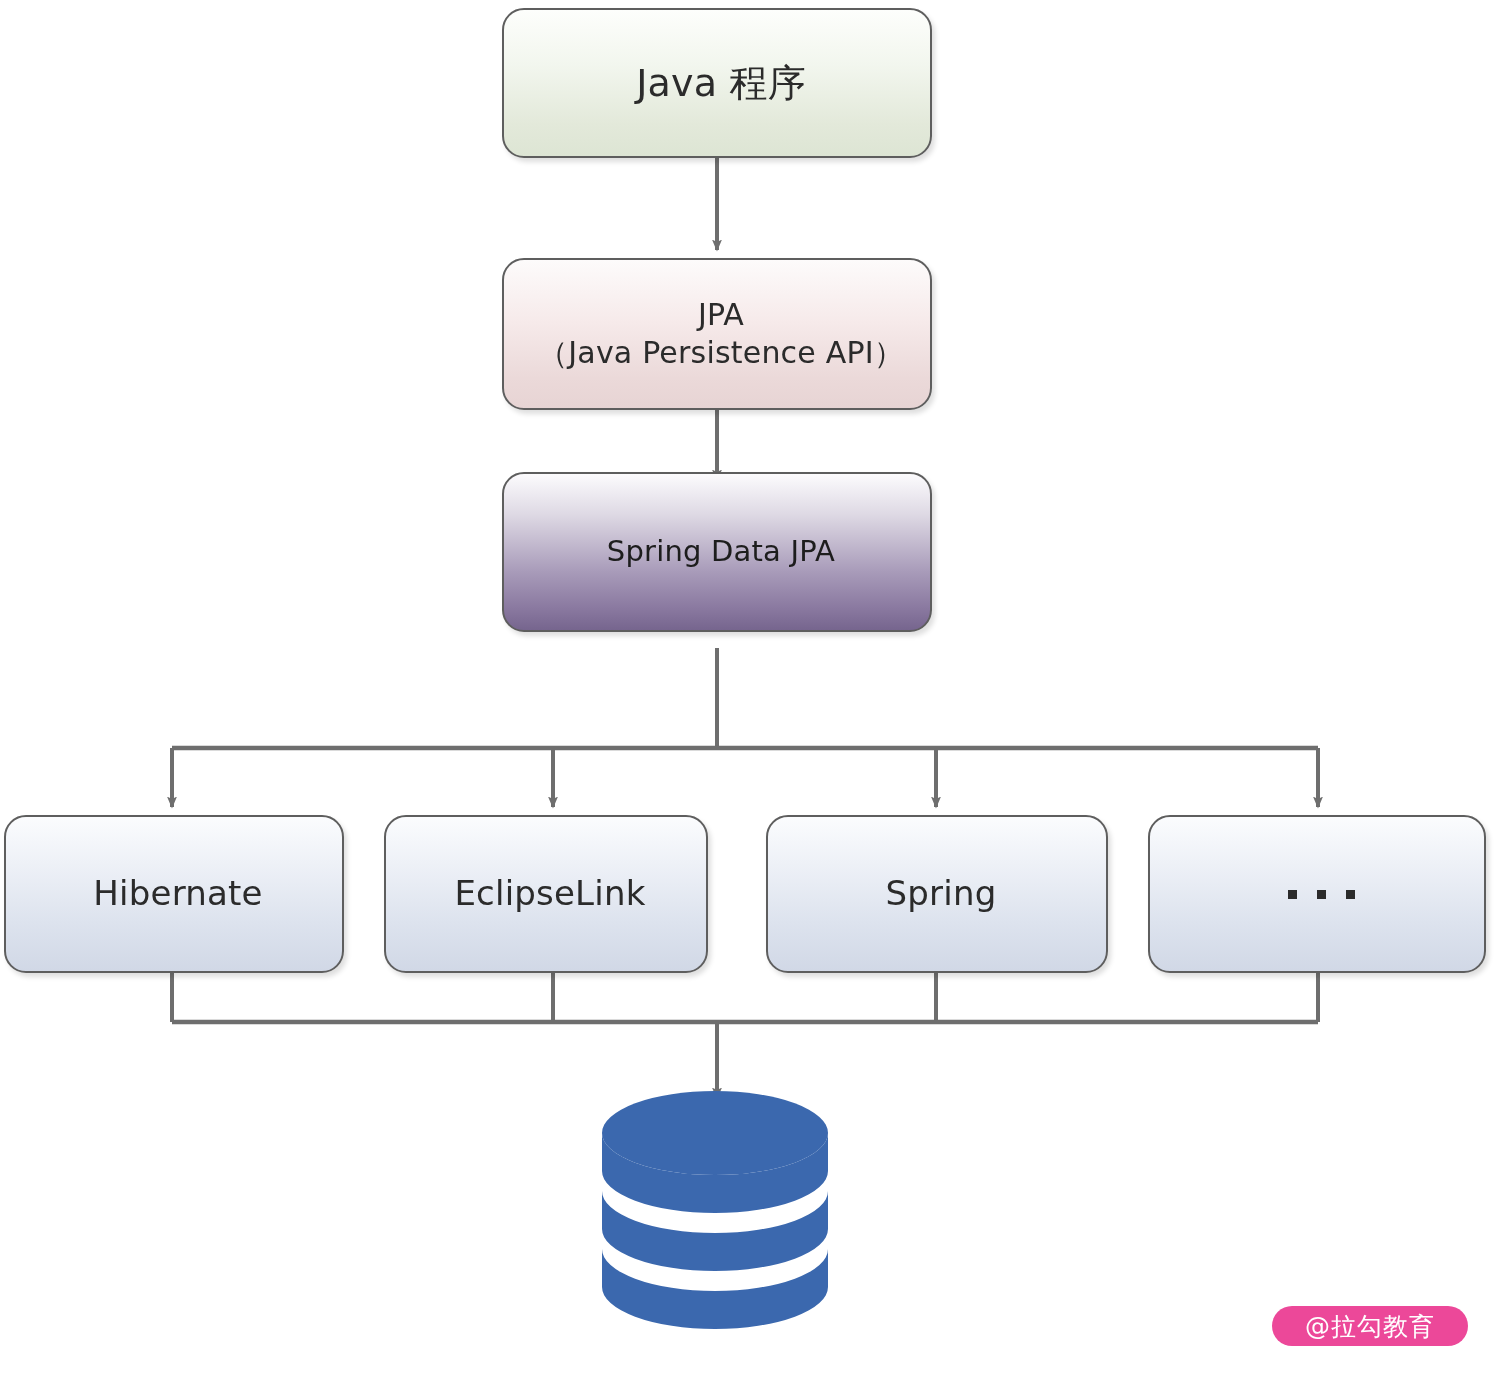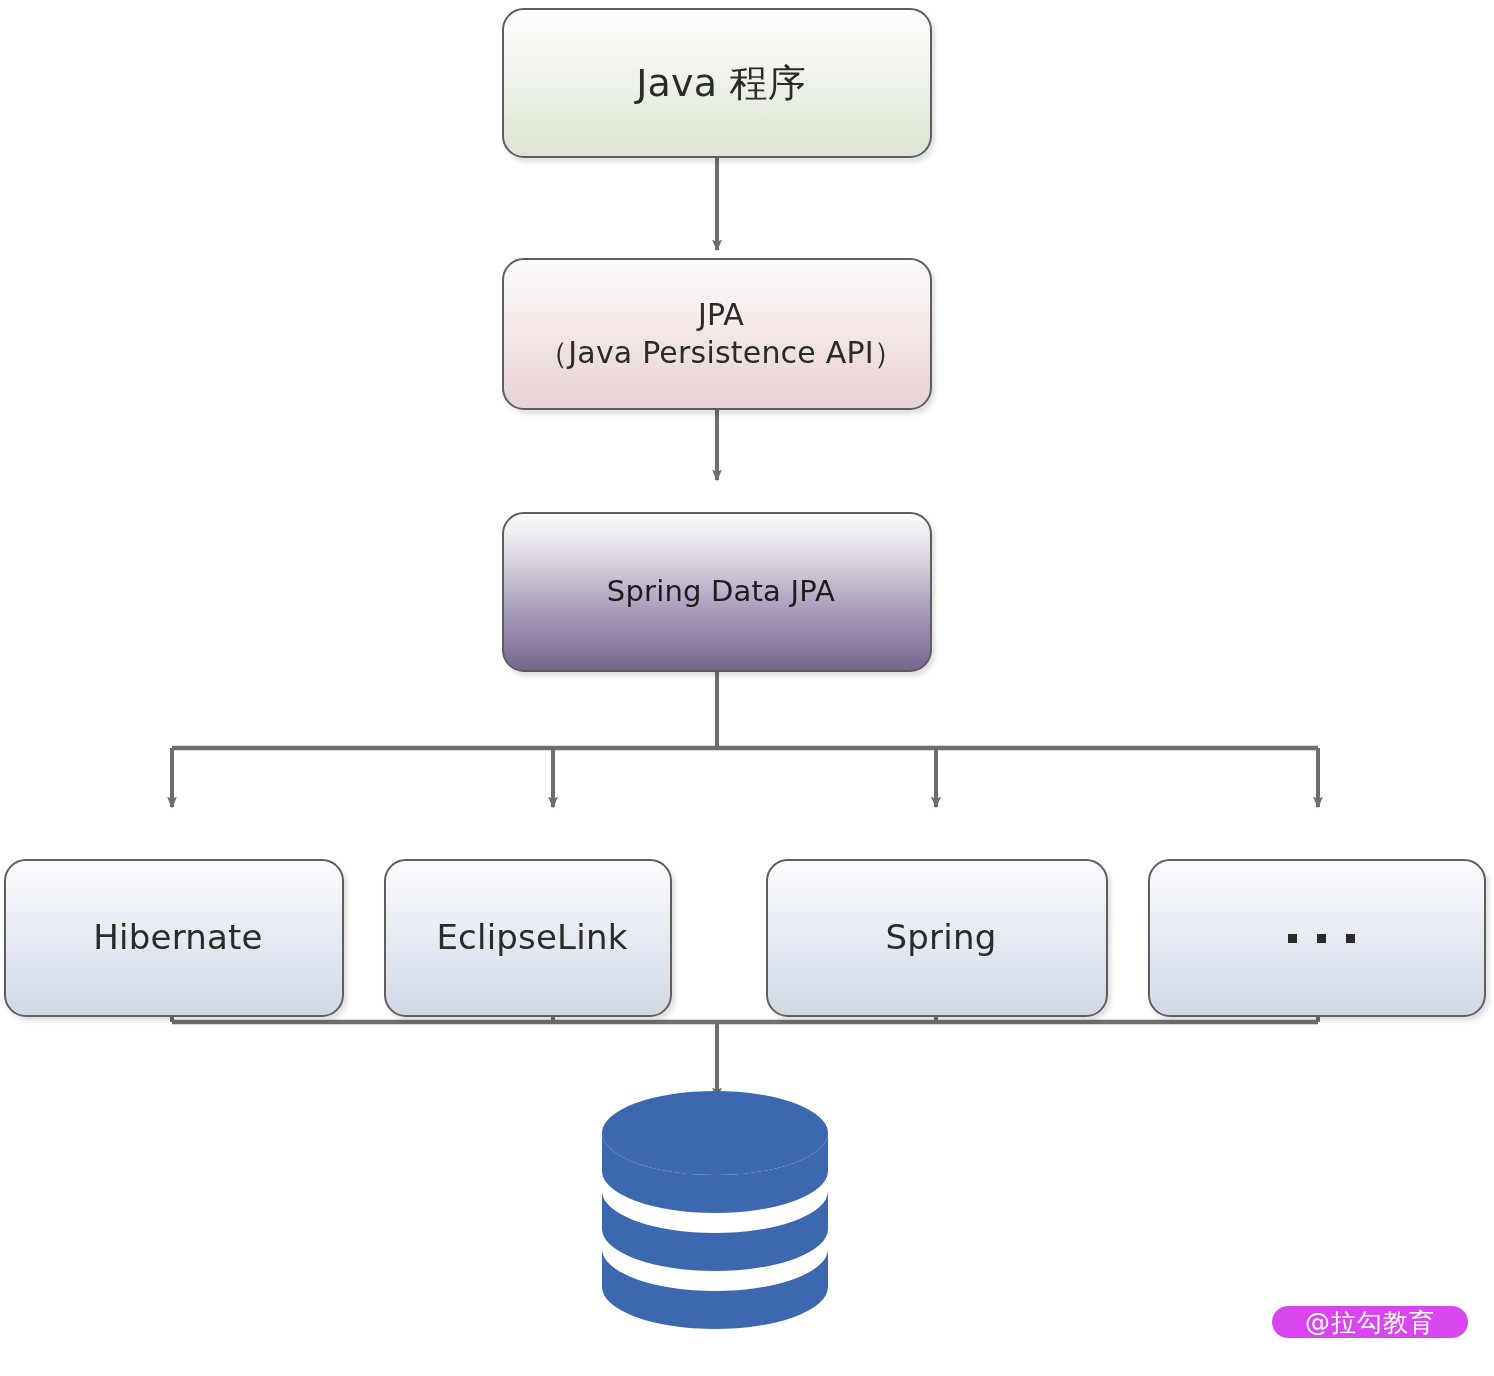--- a/index.html
+++ b/index.html
@@ -50,33 +50,32 @@
     left: 502px; top: 8px; width: 430px; height: 150px;
     background: linear-gradient(180deg, #fdfefc 0%, #f2f6ee 38%, #e3e9da 78%, #dde5d4 100%);
     font-size: 38px;
   }
   .node-jpa {
     left: 502px; top: 258px; width: 430px; height: 152px;
     background: linear-gradient(180deg, #fdfbfb 0%, #f6eaea 42%, #ebd9d9 80%, #e7d4d4 100%);
     font-size: 30px;
   }
   .node-sdjpa {
-    left: 502px; top: 512px; width: 430px; height: 160px;
+    left: 502px; top: 472px; width: 430px; height: 160px;
     background: linear-gradient(180deg, #fcfbfd 0%, #ded9e4 26%, #a99cba 62%, #8a79a0 86%, #76658e 100%);
     font-size: 29px;
     color: #1d1d1d;
   }
   .node-impl {
     top: 815px; height: 158px;
     background: linear-gradient(180deg, #fbfcfe 0%, #eef1f7 30%, #dde3ee 68%, #d1d8e6 100%);
     font-size: 34px;
-    margin-top: 44px;
   }
   .n-hibernate { left: 4px;    width: 340px; }
-  .n-eclipse   { left: 384px;  width: 288px; }
+  .n-eclipse   { left: 384px;  width: 324px; }
   .n-openjpa   { left: 766px;  width: 342px; }
   .n-more      { left: 1148px; width: 338px; }
 
   .dots {
     display: flex;
     align-items: center;
     gap: 20px;
   }
   .dots i {
     display: block;
@@ -94,23 +93,23 @@
     height: 240px;
     z-index: 3;
   }
 
   
   .watermark {
     position: absolute;
     left: 1272px;
     top: 1306px;
     width: 196px;
-    height: 32px;
+    height: 40px;
     border-radius: 24px;
-    background: #d946ef;
+    background: #ec4899;
     display: flex;
     align-items: center;
     justify-content: center;
     color: #ffffff;
     font-size: 25px;
     letter-spacing: 1px;
     z-index: 4;
   }
 </style>
 </head>

